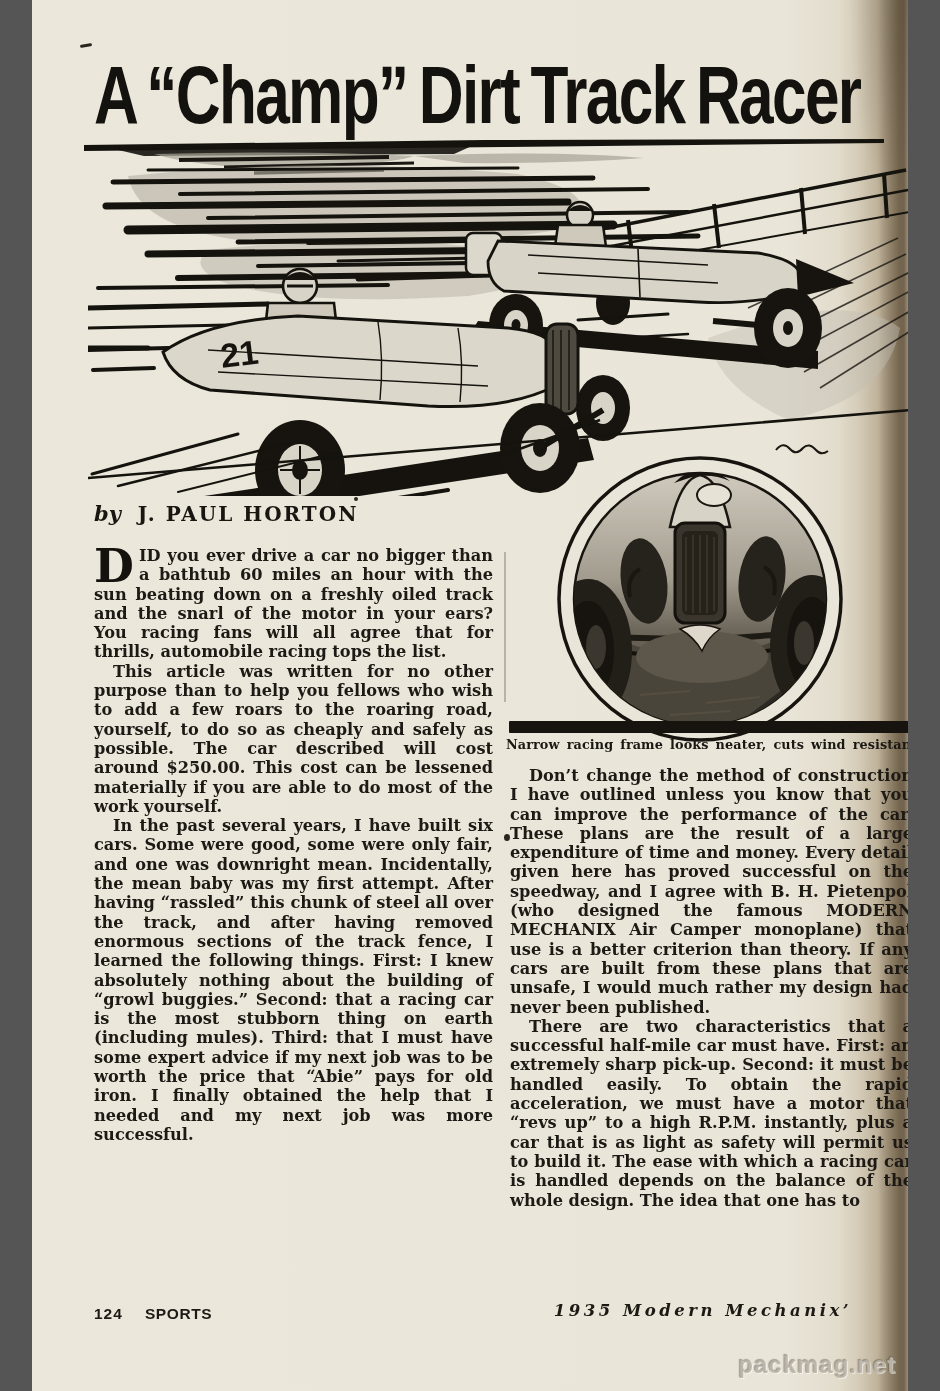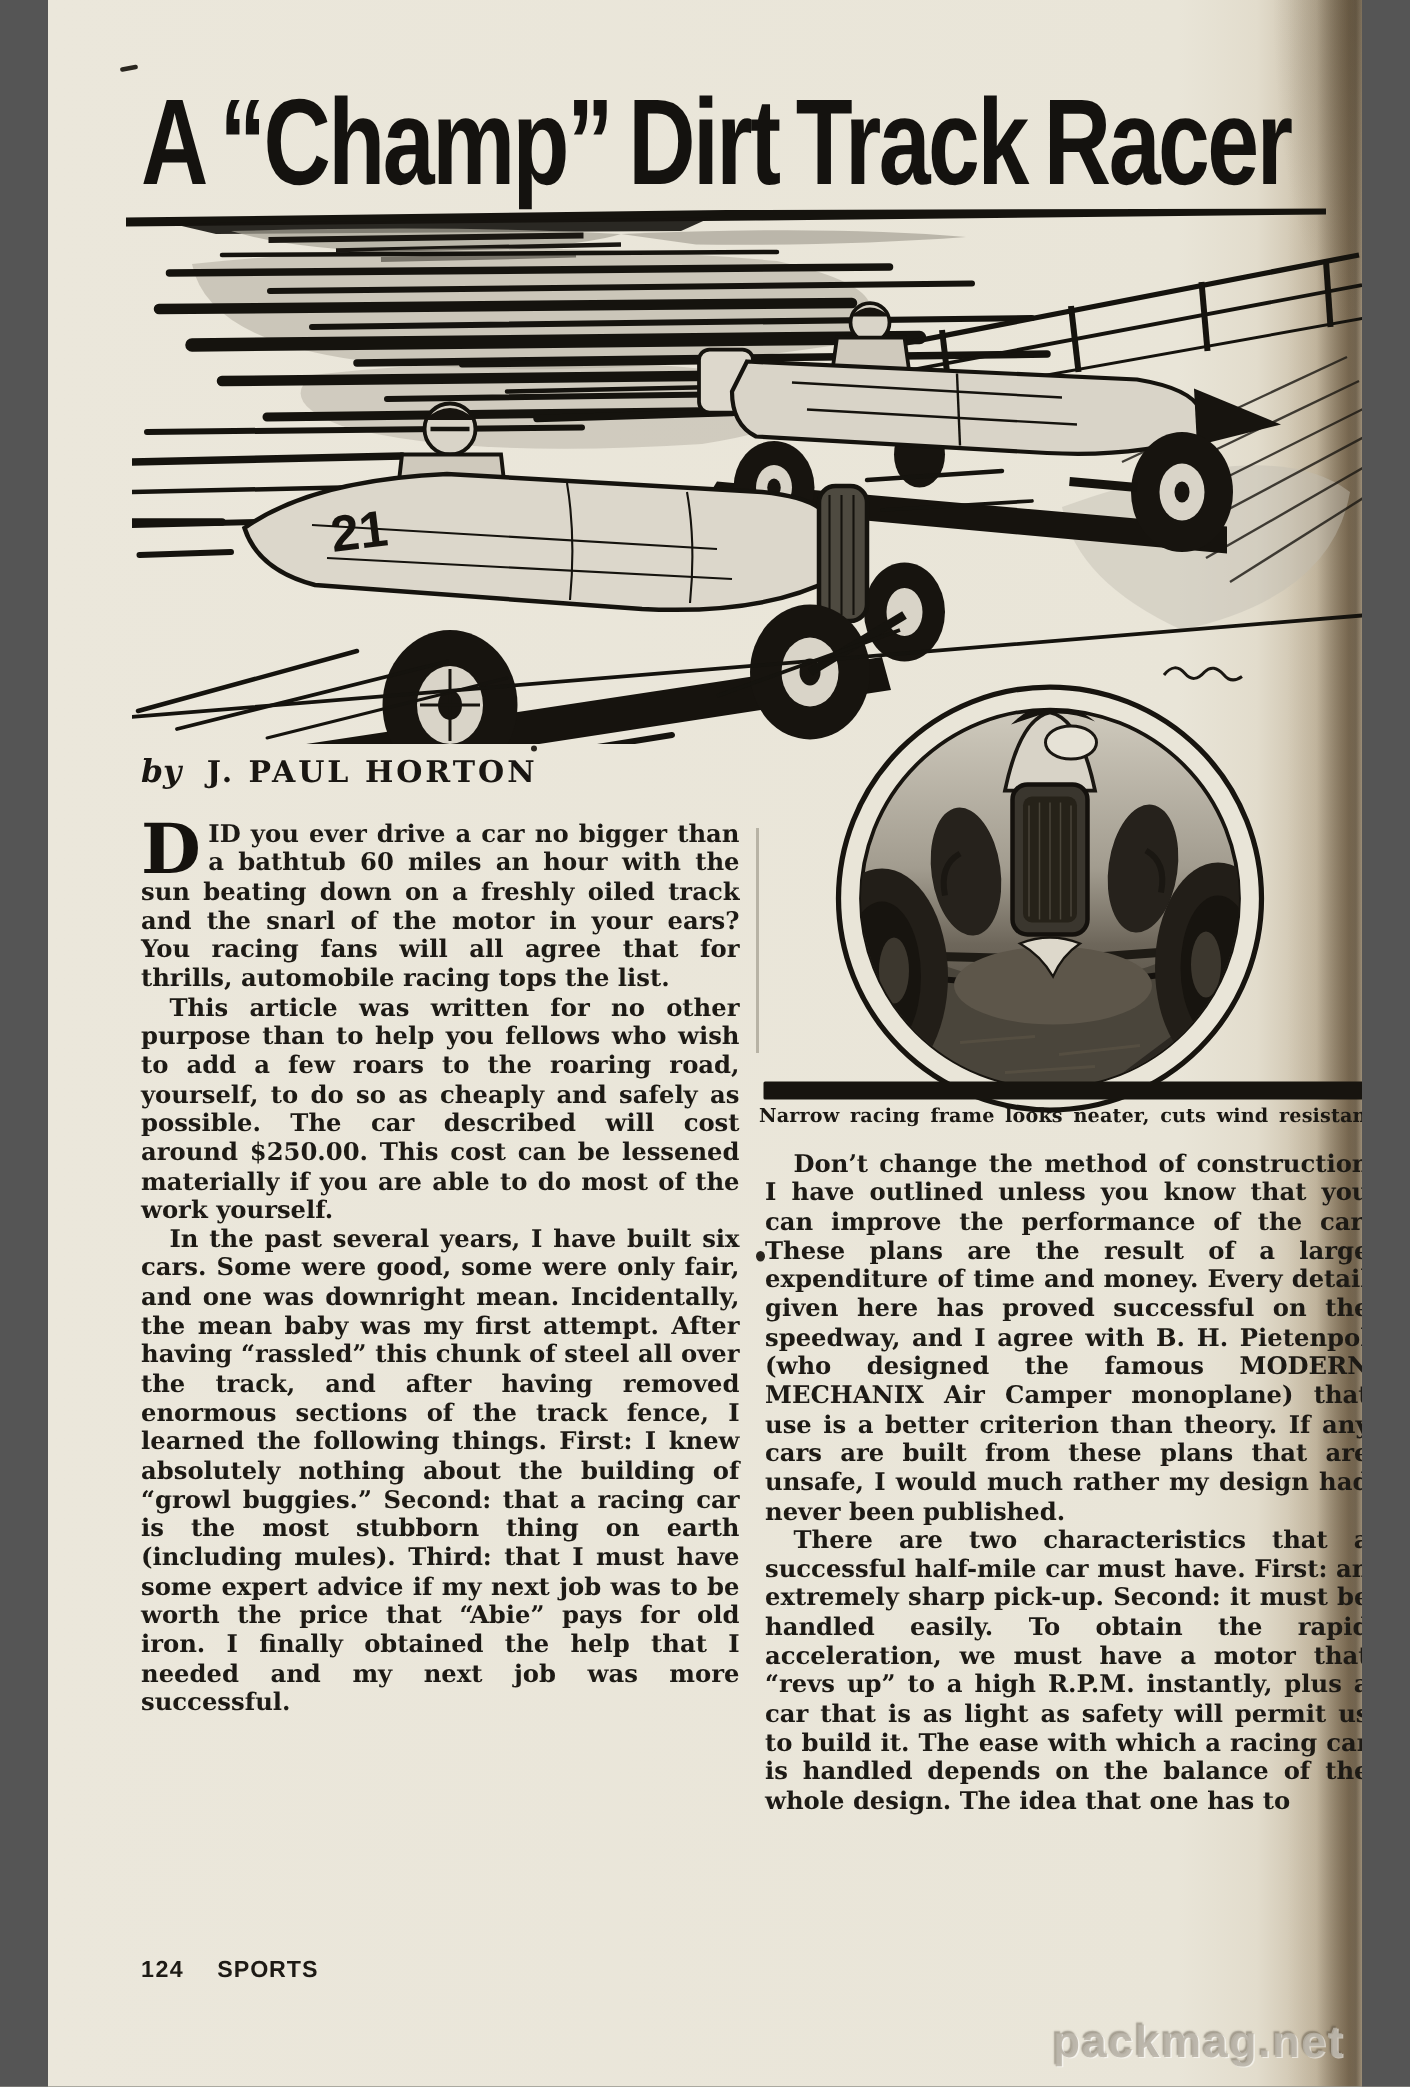--- a/index.html
+++ b/index.html
@@ -47,21 +47,21 @@
   .col-right{left:478px;top:766px;width:403px;}
   .dropcap{float:left;font-size:46px;line-height:34px;padding:3px 5px 0 0;font-weight:700;color:#15120e;}
 
   .footer-left{position:absolute;left:62px;top:1305px;font-family:"Liberation Sans", sans-serif;
     font-weight:700;font-size:15.5px;letter-spacing:.6px;color:#1d1a15;}
   .footer-left .pgnum{margin-right:22px;letter-spacing:1px;text-align:right;}
   .footer-right{position:absolute;right:56px;top:1301px;font-style:italic;font-weight:700;
     font-size:16.5px;letter-spacing:3.5px;color:#1d1a15;white-space:nowrap;}
 
   .watermark{position:absolute;right:12px;bottom:12px;
-    font-family:"Liberation Sans", sans-serif;font-weight:700;font-size:30px;letter-spacing:1px;
+    font-family:"Liberation Sans", sans-serif;font-weight:700;font-size:24px;letter-spacing:1px;
     color:rgba(182,176,164,.85);
     text-shadow:1px 1px 0 rgba(255,255,255,.55), -1px -1px 1px rgba(80,72,58,.45);}
 
   .speck{position:absolute;background:#2a261f;border-radius:50%;}
   .gutter-line{position:absolute;left:472px;top:552px;width:1.5px;height:150px;background:rgba(70,62,48,.3);}
 </style>
 </head>
 <body>
 
 <div class="page">
@@ -285,20 +285,21 @@
   </div>
 
   <div class="col col-right">
     <p>Don’t change the method of construction I have outlined unless you know that you can improve the performance of the car. These plans are the result of a large expenditure of time and money.  Every detail given here has proved successful on the speedway, and I agree with B. H. Pietenpol (who designed the famous MODERN MECHANIX Air Camper monoplane) that use is a better criterion than theory.  If any cars are built from these plans that are unsafe, I would much rather my design had never been published.</p>
     <p>There are two characteristics that a successful half-mile car must have. First: an extremely sharp pick-up.  Second: it must be handled easily.  To obtain the rapid acceleration, we must have a motor that “revs up” to a high R.P.M. instantly, plus a car that is as light as safety will permit us to build it.  The ease with which a racing car is handled depends on the balance of the whole design.  The idea that one has to</p>
   </div>
 
   <div class="footer-left">
     <span class="pgnum">124</span><span>SPORTS</span>
   </div>
+  <div class="footer-right">1935 Modern Mechanix’</div>
 
   <div class="watermark">packmag.net</div>
 
   <div class="speck" style="left:48px;top:44px;width:12px;height:3px;border-radius:2px;transform:rotate(-10deg);"></div>
   <div class="speck" style="left:322px;top:497px;width:4px;height:4px;"></div>
   <div class="speck" style="left:472px;top:834px;width:6px;height:7px;"></div>
   <div class="gutter-line"></div>
 
 </div>
 

